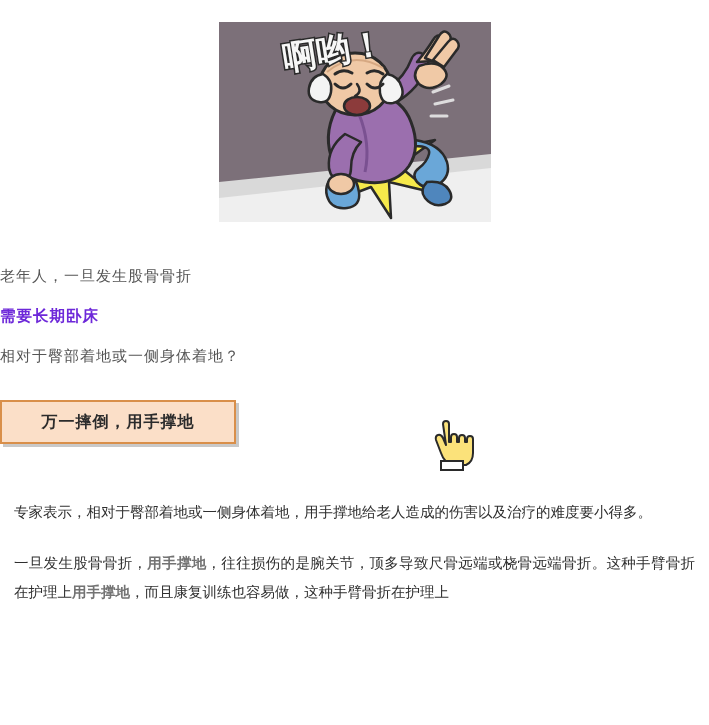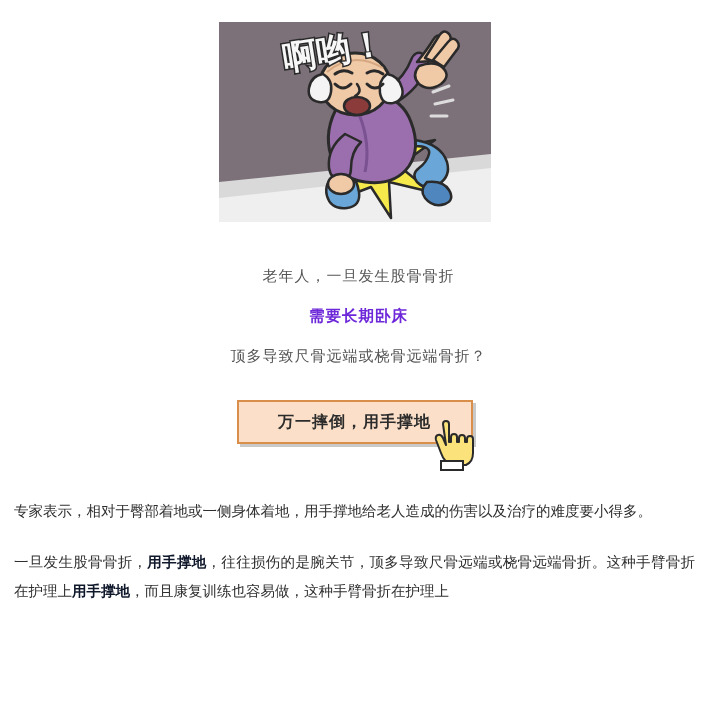--- a/index.html
+++ b/index.html
@@ -31,41 +31,38 @@
   }
   .comic {
     width: 272px;
     height: 200px;
     position: relative;
   }
 
   
   .caption-block {
     margin-top: 34px;
-    text-align: center;
-    padding-left: 8px;
   }
   .caption-line {
     font-family: "Liberation Sans", sans-serif;
     color: #555555;
     font-size: 15px;
     line-height: 40px;
     letter-spacing: 1px;
   }
   .caption-line.bold {
     font-weight: bold;
     color: #6d28d9;
     font-size: 15.5px;
   }
 
   
   .banner-wrap {
     margin-top: 24px;
     display: flex;
-    justify-content: center;
     position: relative;
   }
   .banner {
     position: relative;
     width: 232px;
     height: 40px;
     background: #fbdfc8;
     border: 2px solid #d98f4a;
     box-shadow: 3px 3px 0 #c9c9c9;
     display: flex;
@@ -84,32 +81,32 @@
     left: 50%;
     margin-left: 74px;
     top: 20px;
     width: 46px;
     height: 52px;
   }
 
   
   .body-text {
     margin: 54px 14px 0 14px;
-    font-family: Liberation Mono, monospace;
+    font-family: Liberation Sans, sans-serif;
     font-size: 14.5px;
     color: #2f2f2f;
     line-height: 29px;
     text-align: justify;
   }
   .para + .para {
     margin-top: 22px;
   }
   .para b {
     font-weight: bold;
-    color: #0f172a;
+    color: #737373;
   }
 </style>
 </head>
 <body>
 
 <div class="page">
 
   <div class="illustration-wrap">
     <div class="comic">
       <svg width="272" height="200" viewBox="0 0 272 200" xmlns="http://www.w3.org/2000/svg">
@@ -168,21 +165,21 @@
         </g>
 
         <text x="66" y="48" font-family="'Liberation Sans', sans-serif" font-size="34" font-weight="bold" fill="#f7f7f7" stroke="#2a2a2a" stroke-width="3" paint-order="stroke" transform="rotate(-9 66 48)">啊哟！</text>
       </svg>
     </div>
   </div>
 
   <div class="caption-block">
     <div class="caption-line">老年人，一旦发生股骨骨折</div>
     <div class="caption-line bold">需要长期卧床</div>
-    <div class="caption-line">顶多导致尺骨远端或桡骨远端骨折？</div>
+    <div class="caption-line">相对于臀部着地或一侧身体着地？</div>
   </div>
 
   <div class="banner-wrap">
     <div class="banner">
       <span class="banner-text">万一摔倒，用手撑地</span>
     </div>
     <div class="cursor-hand">
       <svg width="46" height="52" viewBox="0 0 46 52" xmlns="http://www.w3.org/2000/svg">
         <path d="M14 4 q0 -3 3 -3 q3 0 3 3 l0 18 l2 0 l0 -5 q0 -3 3 -3 q3 0 3 3 l0 5 l2 0 l0 -4 q0 -3 3 -3 q3 0 3 3 l0 4 l2 0 l0 -3 q0 -3 3 -3 q3 0 3 3 l0 14 q0 9 -7 12 l-14 0 q-8 -3 -11 -12 l-5 -13 q-1 -4 2 -5 q3 -1 5 3 l3 7 Z" fill="#fbe27a" stroke="#2a2a2a" stroke-width="2" stroke-linejoin="round"></path>
         <path d="M12 41 l22 0 l0 9 l-22 0 Z" fill="#ffffff" stroke="#2a2a2a" stroke-width="2"></path>

